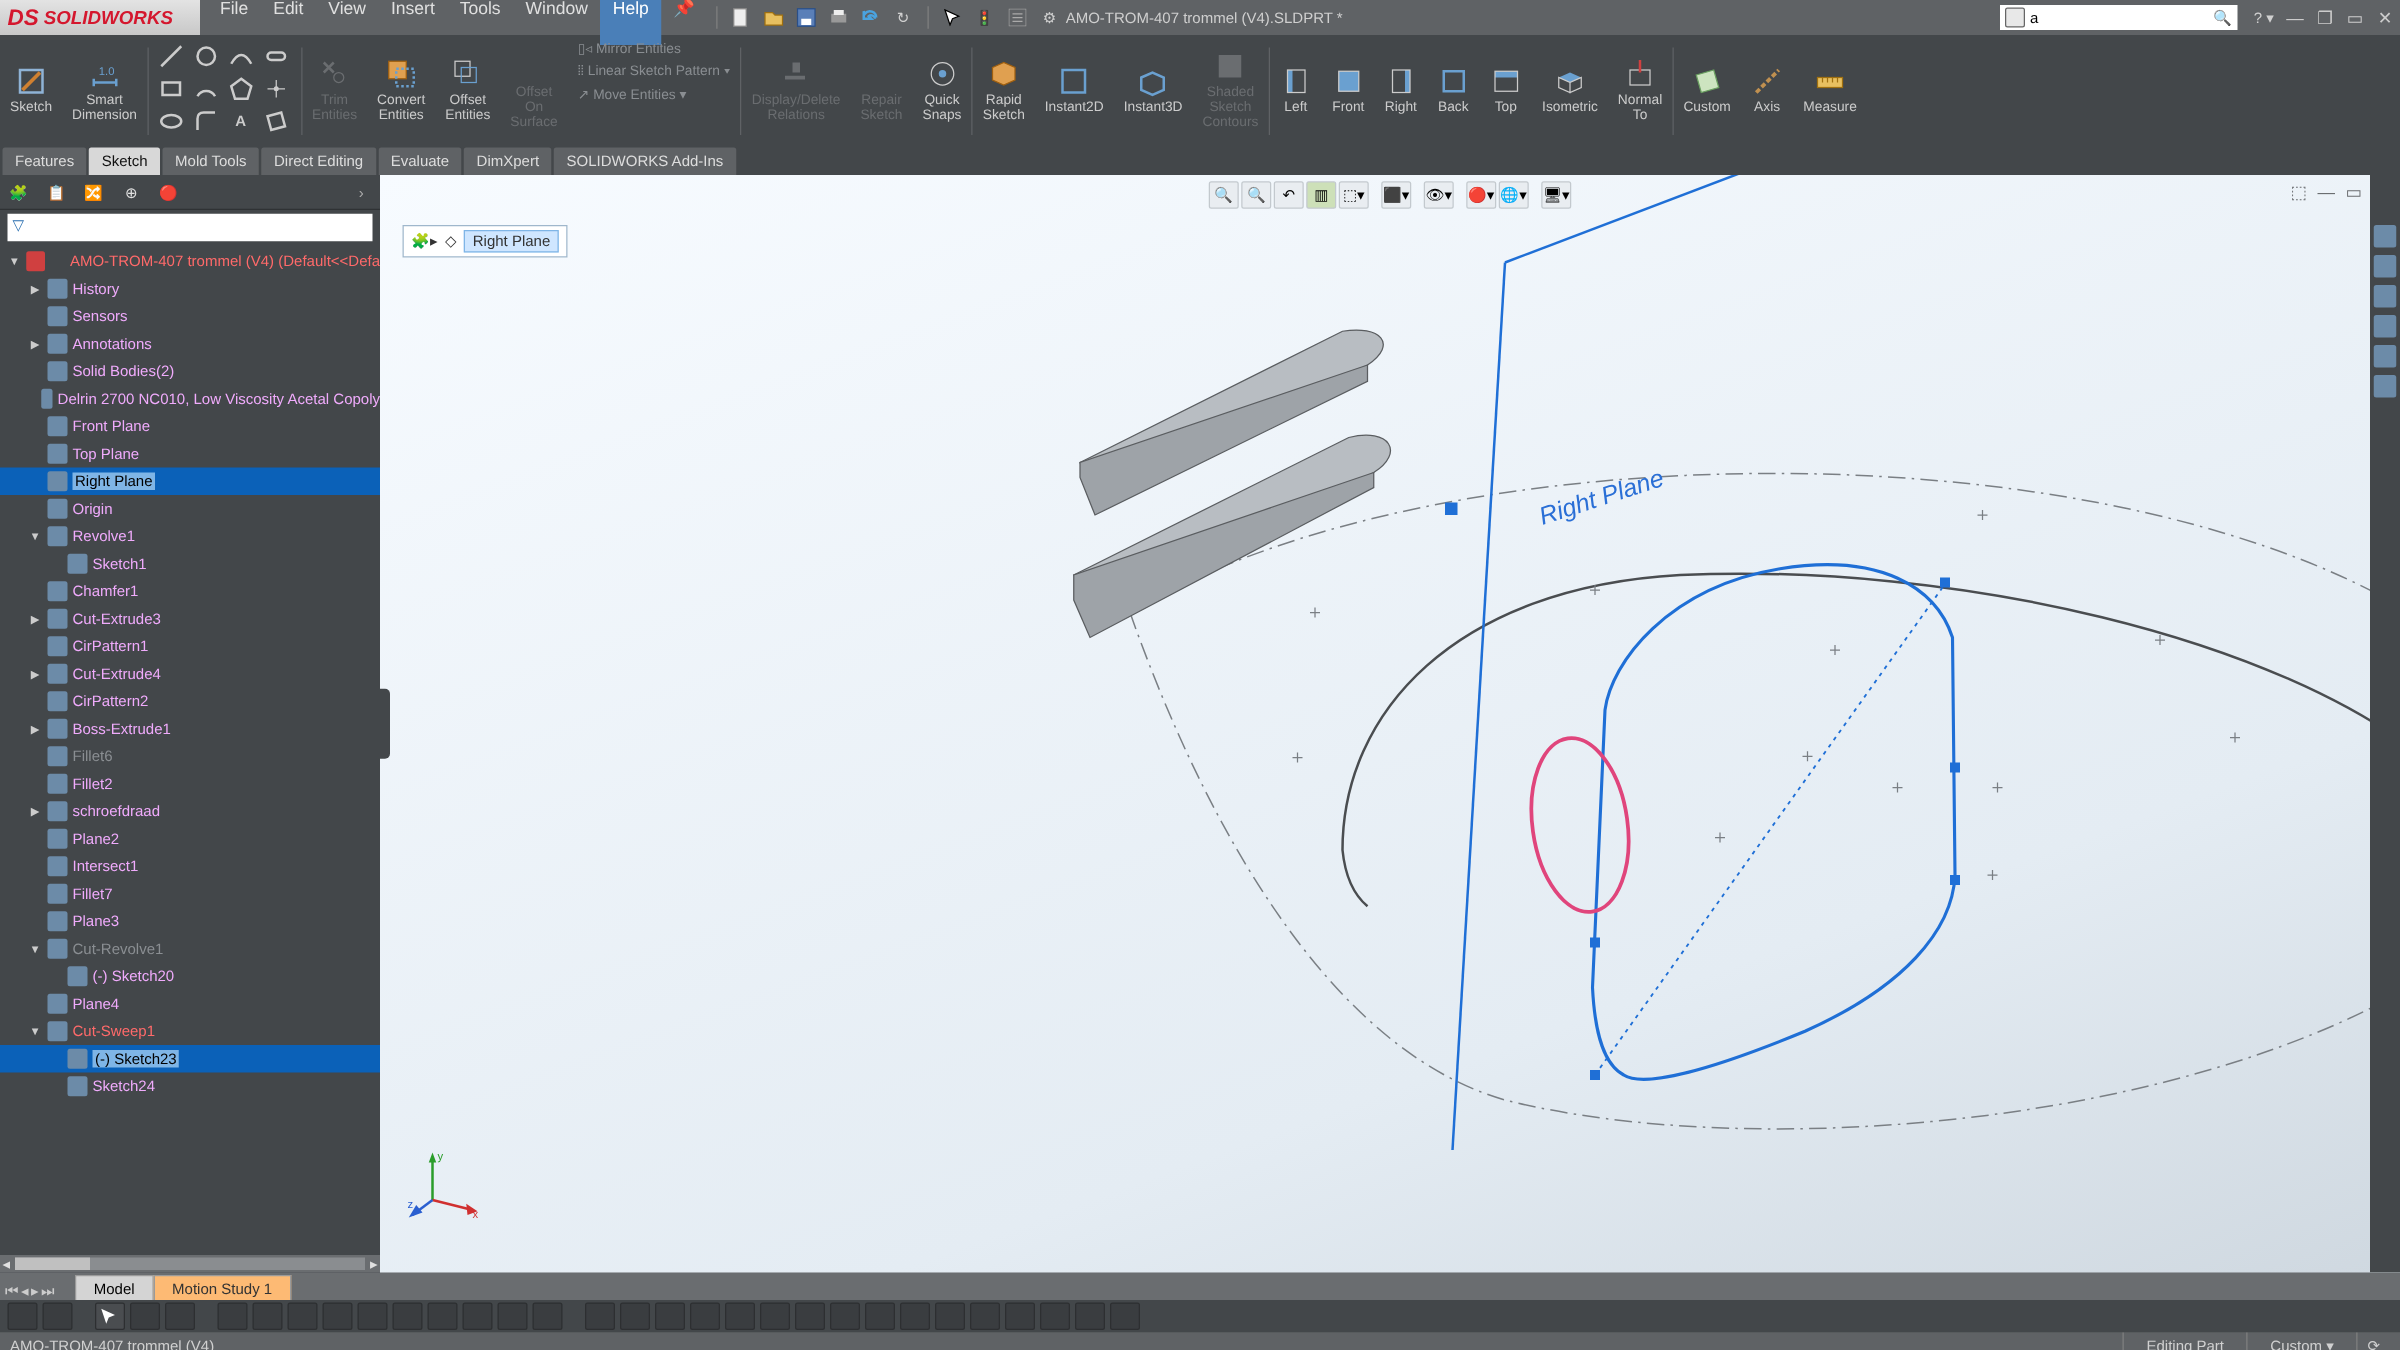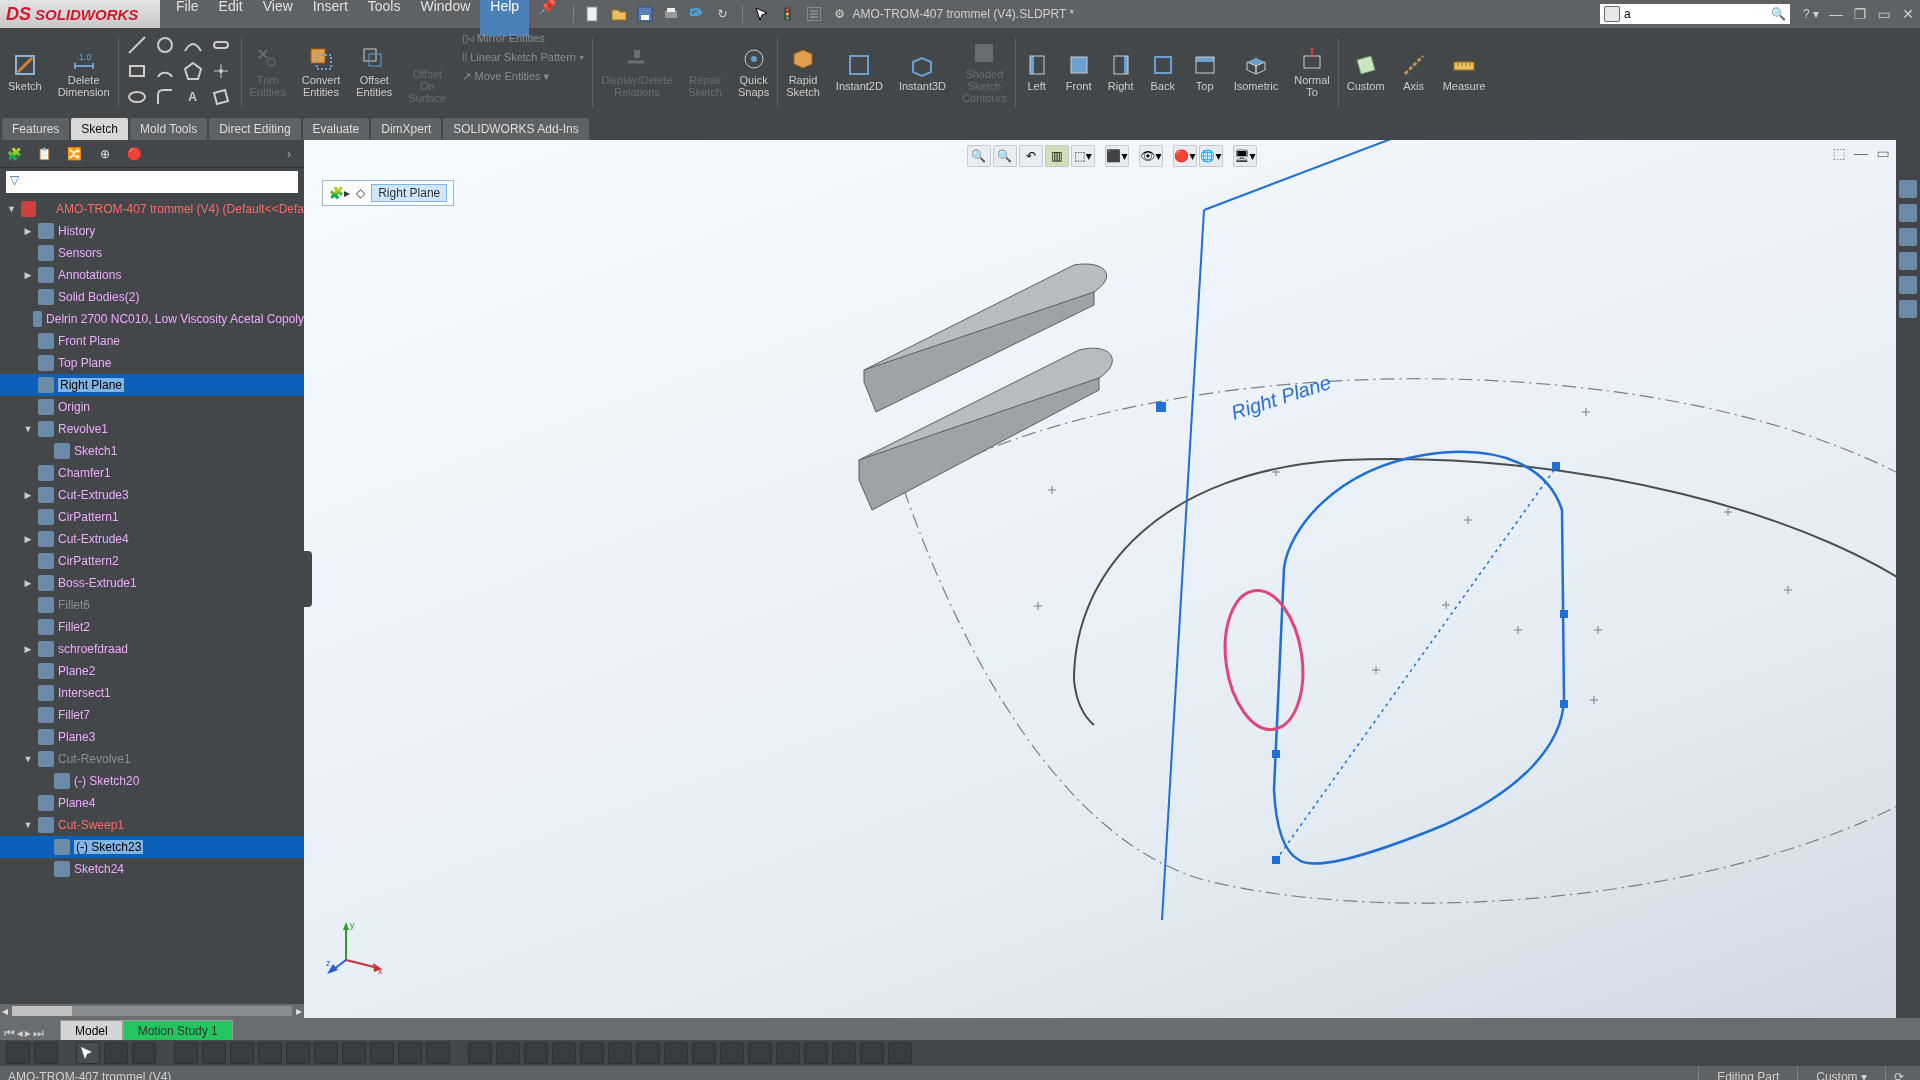--- a/index.html
+++ b/index.html
@@ -51,21 +51,21 @@
 .vp-corner{position:absolute;top:4px;right:6px;display:flex;gap:4px;}
 .vp-corner .vc{width:18px;height:18px;color:#6b6e71;font-size:14px;display:flex;align-items:center;justify-content:center;}
 .crumb{position:absolute;top:40px;left:18px;height:26px;background:#fff;border:1px solid #9fb7cc;display:flex;align-items:center;padding:0 6px;font-size:12px;color:#333;}
 .crumb .sel{background:#cfe6ff;border:1px solid #7fb5e6;padding:1px 6px;margin-left:6px;}
 .triad{position:absolute;left:22px;bottom:40px;width:60px;height:60px;}
 .rightrail{position:absolute;right:0;top:0;width:24px;height:100%;background:#43474a;display:flex;flex-direction:column;align-items:center;padding-top:40px;gap:6px;}
 .rightrail .rr{width:18px;height:18px;background:#6c8ba8;border-radius:2px;}
 .handle{position:absolute;left:0;top:50%;transform:translateY(-50%);width:8px;height:56px;background:#43474a;border-radius:0 4px 4px 0;}
 .bottabs{height:22px;background:#6a6d70;display:flex;align-items:flex-end;padding-left:60px;}
 .bt{height:20px;padding:0 14px;background:#d4d4d4;color:#000;font-size:12px;line-height:20px;border:1px solid #9a9a9a;border-bottom:none;}
-.bt.inact{background:#22c55e;color:#333;}
+.bt.inact{background:#fdba74;color:#333;}
 .toolbar2{height:26px;background:#43474a;display:flex;align-items:center;padding:0 6px;gap:4px;}
 .toolbar2 .t2{width:24px;height:22px;background:#3a3d40;border:1px solid #2d2f31;border-radius:2px;}
 .status{height:22px;background:#5f6265;display:flex;align-items:center;color:#d0d0d0;font-size:12px;padding:0 8px;}
 .status .sp{flex:1;}
 .status .cell{border-left:1px solid #808080;padding:0 18px;height:22px;line-height:22px;}
 svg{display:block;}
 </style>
 </head>
 <body>
 
@@ -151,21 +151,21 @@
         <rect x="4" y="4" width="18" height="18" fill="none" stroke="#8fb3d6" stroke-width="2"></rect>
         <path d="M6 20L20 6" stroke="#d08030" stroke-width="3"></path>
       </svg>
       <div class="lbl">Sketch</div>
     </div>
   <div class="rgrp">
       <svg class="ric">
         <path d="M4 20h18M4 17v6M22 17v6" stroke="#6aa0d0" stroke-width="2"></path>
         <text x="8" y="14" font-size="9" fill="#6aa0d0">1.0</text>
       </svg>
-      <div class="lbl" style="white-space:pre">Delete
+      <div class="lbl" style="white-space:pre">Smart
 Dimension</div>
     </div>
   <div class="rvsep"></div>
   <div class="grid3">
     <div class="c">
         <svg width="20" height="20">
           <line x1="2" y1="18" x2="18" y2="2" stroke="#ccc" stroke-width="2"></line>
         </svg>
       </div>
     <div class="c">

